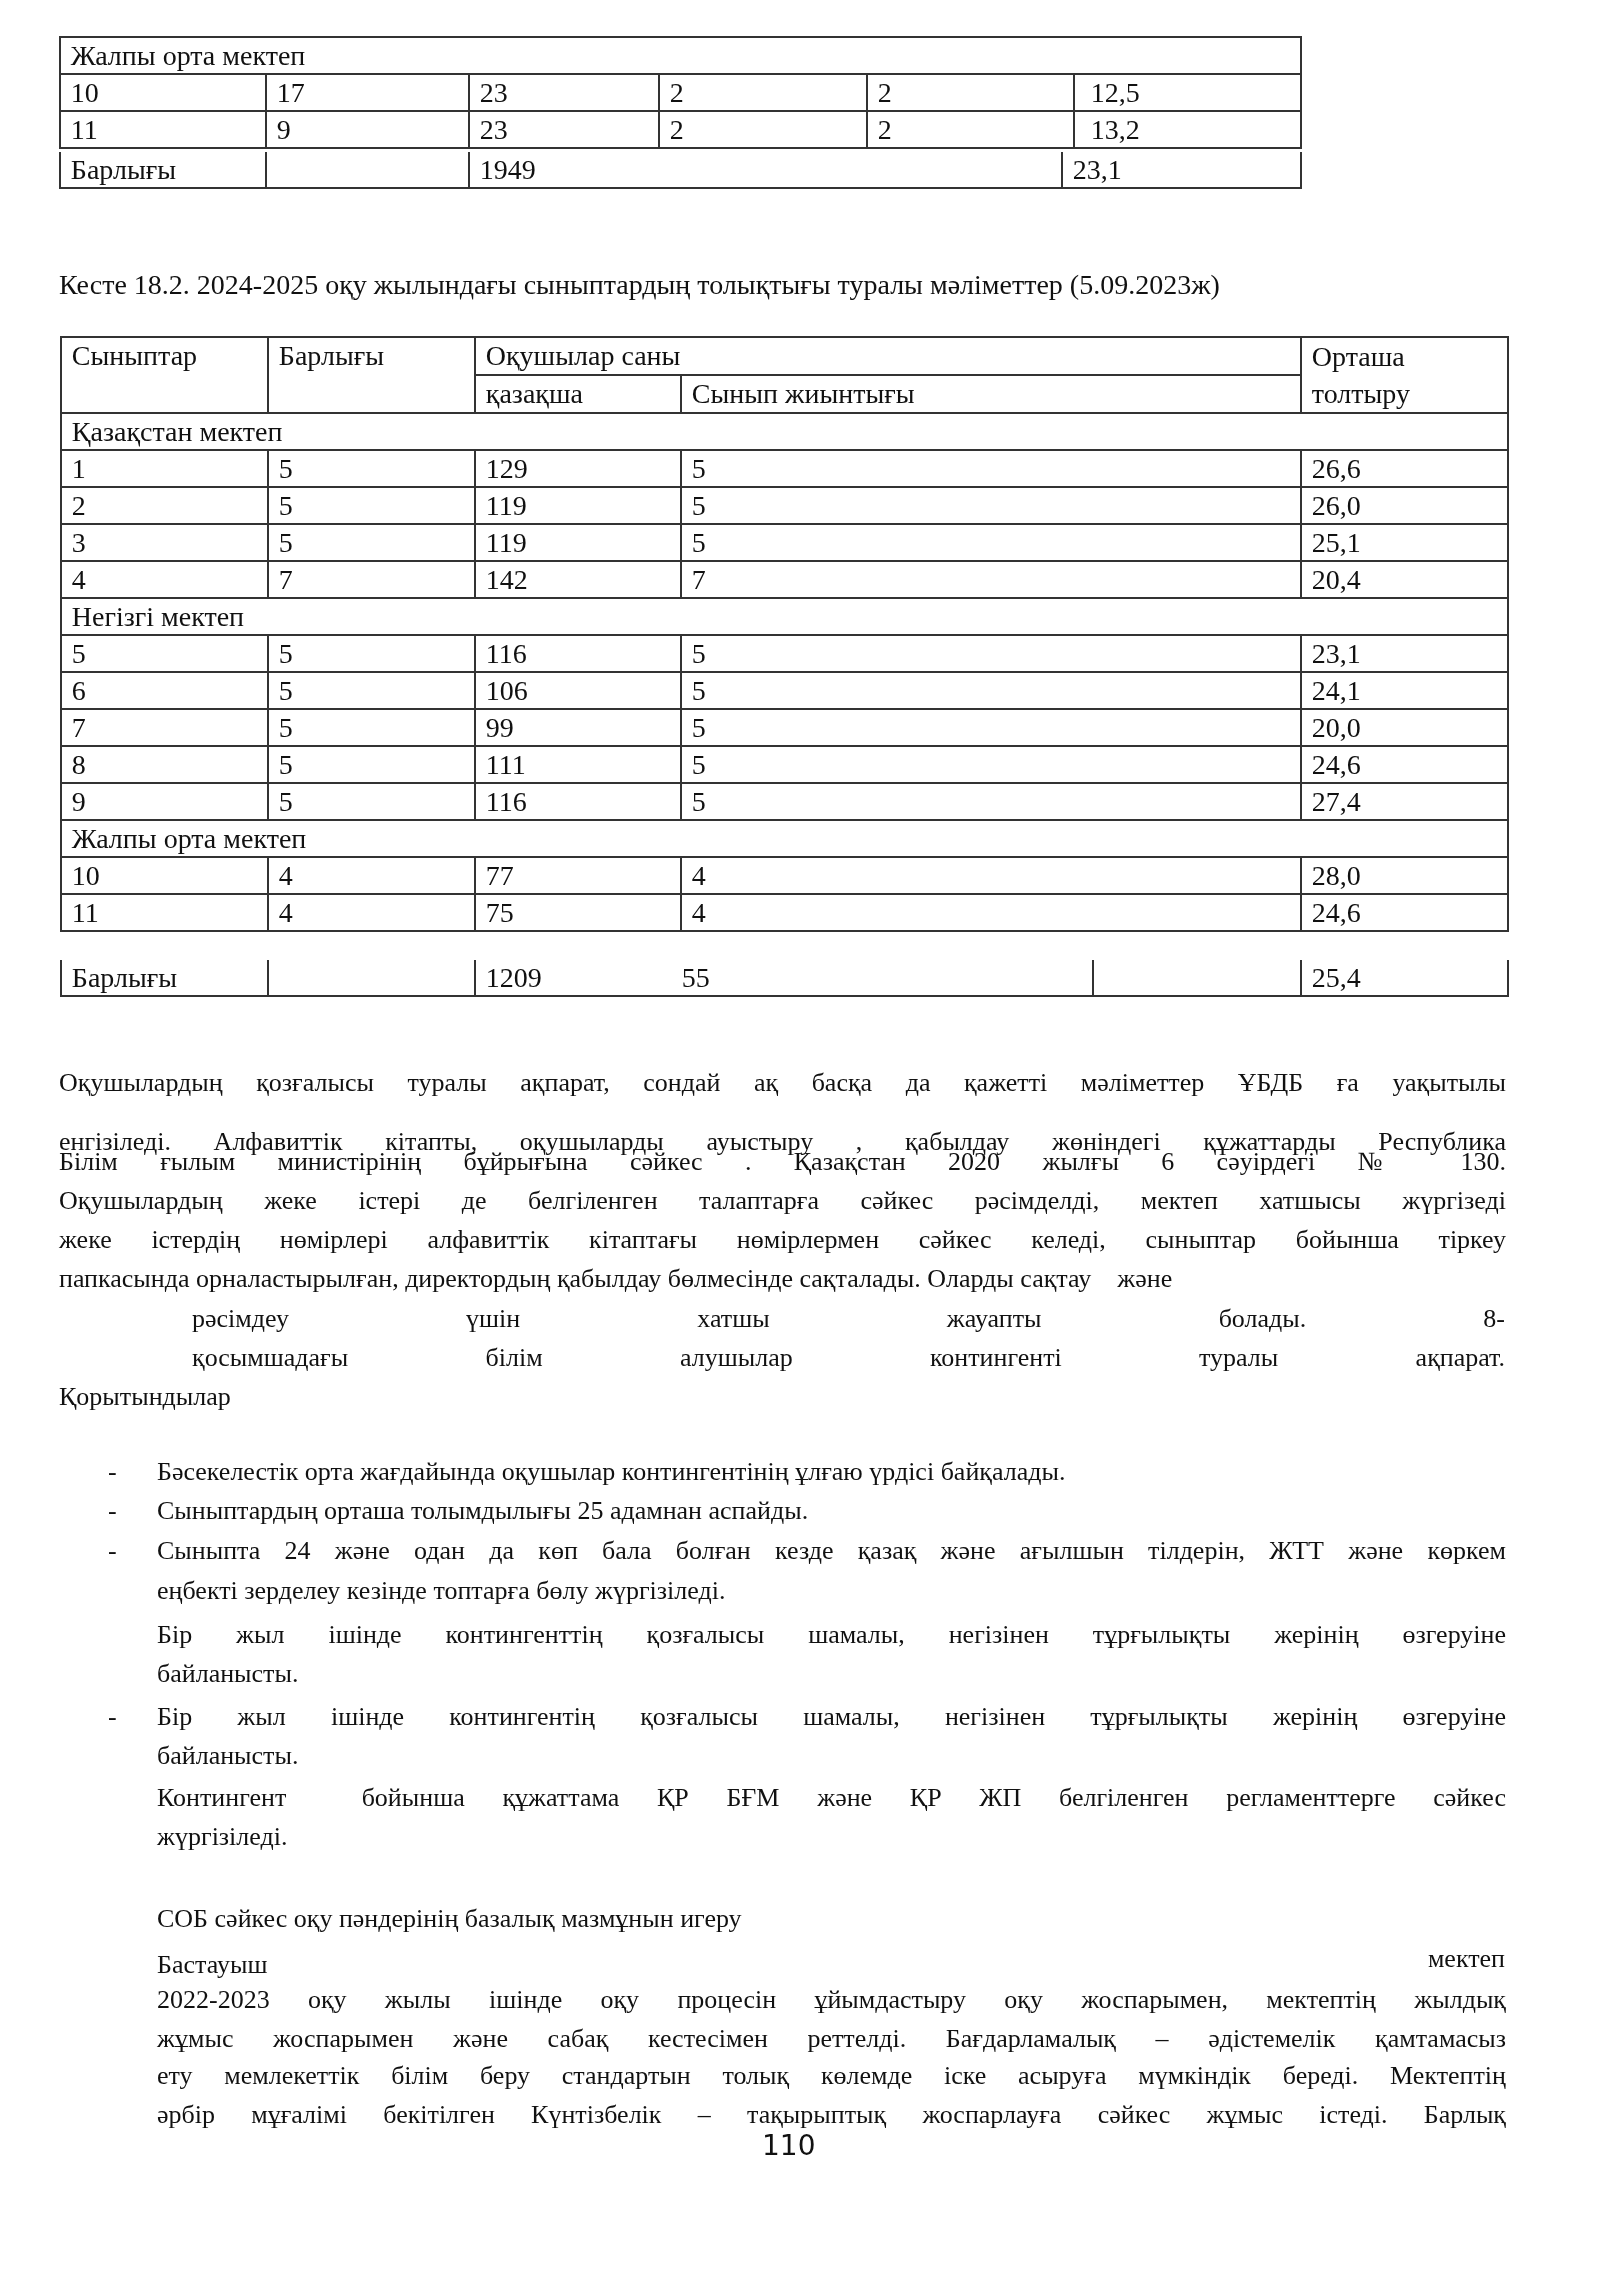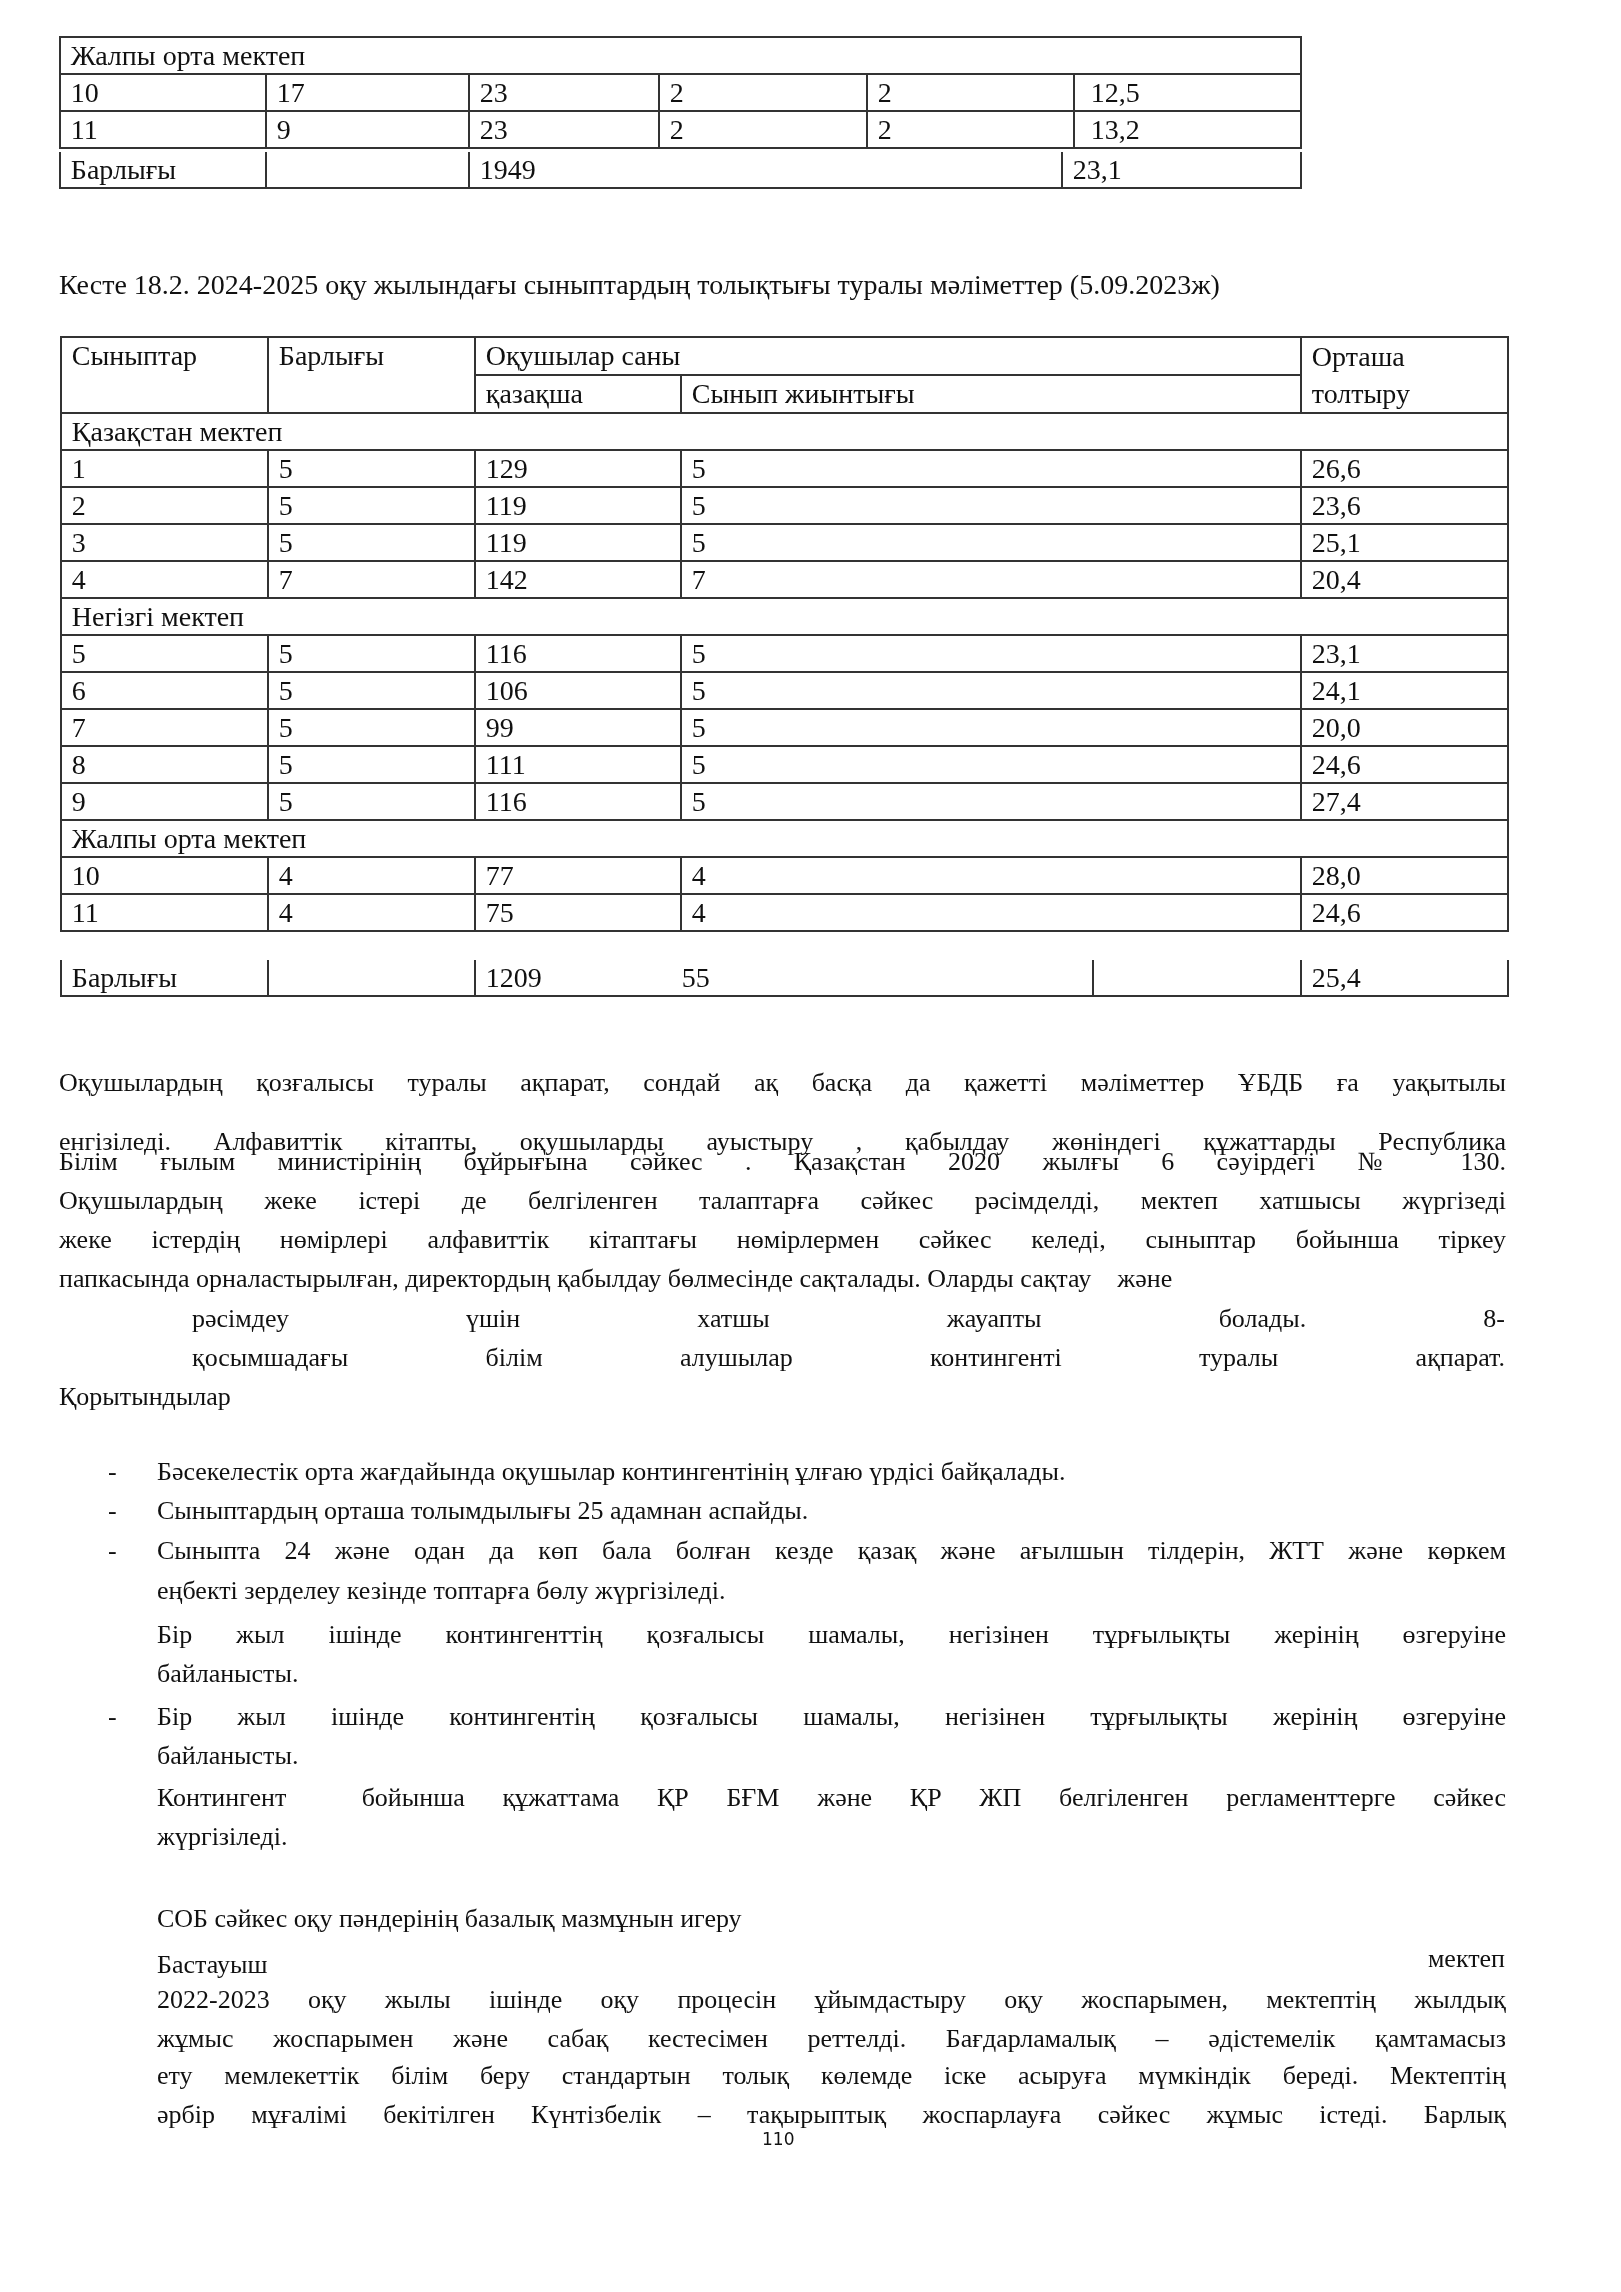--- a/index.html
+++ b/index.html
@@ -5,21 +5,21 @@
   html, body { margin: 0; padding: 0; background: #ffffff; }
   body { width: 1621px; height: 2293px; position: relative; overflow: hidden;
          font-family: "Liberation Serif", "DejaVu Serif", serif; color: #111; }
   .abs { position: absolute; }
   table.grid { border-collapse: collapse; position: absolute; table-layout: fixed; }
   table.grid td { border: 2px solid #333; padding: 0 0 0 9.8px; height: 35px;
                   font-size: 28px; line-height: 35px; vertical-align: top; white-space: nowrap; overflow: hidden; }
   .caption { font-size: 28px; line-height: 39px; white-space: nowrap; }
   .line { position: absolute; font-size: 26px; line-height: 39px; white-space: nowrap; }
   .just { text-align: justify; text-align-last: justify; }
-  .pageno { font-family: "DejaVu Sans", "Liberation Sans", sans-serif; font-size: 17px; }
+  .pageno { font-family: "DejaVu Sans", "Liberation Sans", sans-serif; font-size: 28px; }
 </style>
 </head>
 <body>
 
 <table class="grid" style="left:59px; top:36px; width:1241px;">
   <colgroup>
     <col style="width:206px">
       <col style="width:203px">
       <col style="width:190px">
       <col style="width:208px">
@@ -99,21 +99,21 @@
         <td>5</td>
         <td>129</td>
         <td>5</td>
         <td>26,6</td>
       </tr>
   <tr>
         <td>2</td>
         <td>5</td>
         <td>119</td>
         <td>5</td>
-        <td>23,6</td>
+        <td>26,0</td>
       </tr>
   <tr>
         <td>3</td>
         <td>5</td>
         <td>119</td>
         <td>5</td>
         <td>25,1</td>
       </tr>
   <tr>
         <td>4</td>

